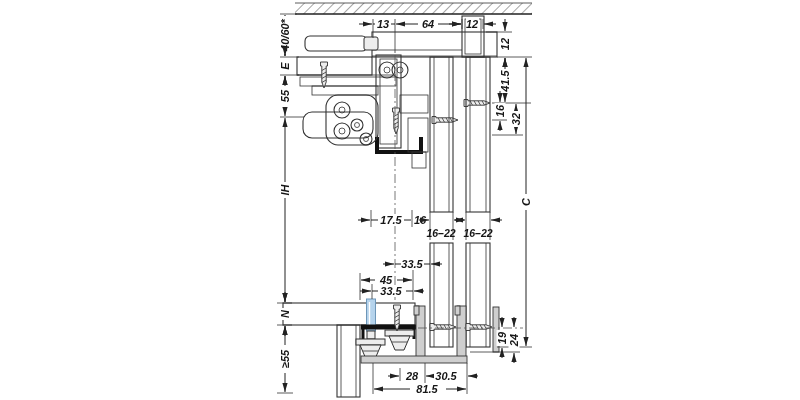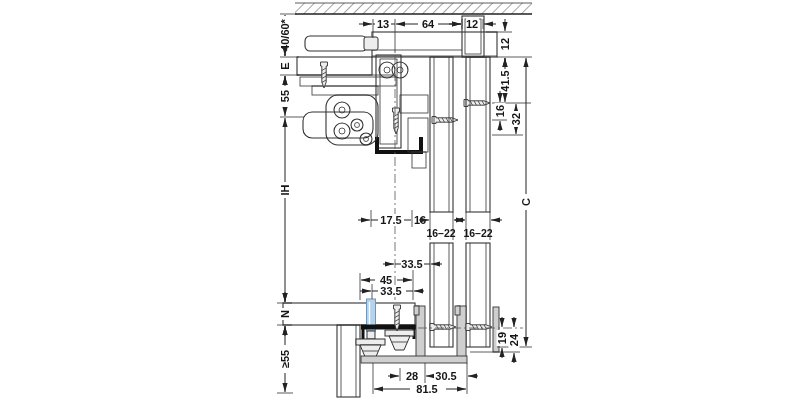--- a/index.html
+++ b/index.html
@@ -1,16 +1,16 @@
 <!DOCTYPE html>
 <html><head>
 <meta charset="utf-8">
 <style>
   html,body{margin:0;padding:0;background:#ffffff;}
-  #stage{position:relative;width:659px;height:400px;background:#fff;overflow:hidden;}
+  #stage{position:relative;width:659px;height:400px;background:#fff;overflow:hidden;font-style:italic;}
   .lbl{font-family:"Liberation Sans",sans-serif;font-size:11px;font-weight:700;fill:#161616;text-anchor:middle;}
   .lbls{font-family:"Liberation Sans",sans-serif;font-size:10.5px;font-weight:700;fill:#161616;text-anchor:middle;}
   .d{stroke:#222;stroke-width:1;fill:none;}
   .e{stroke:#333;stroke-width:0.8;fill:none;}
   .o{stroke:#333;stroke-width:1.1;fill:none;}
   .ol{stroke:#333;stroke-width:0.8;fill:none;}
   .of{fill:#ededed;stroke:#333;stroke-width:1;}
   .gray{fill:#cfcfcf;stroke:#333;stroke-width:0.9;}
   .blk{stroke:#111;fill:none;}
   .cl{stroke:#555;stroke-width:0.8;fill:none;stroke-dasharray:9 3 2 3;}

